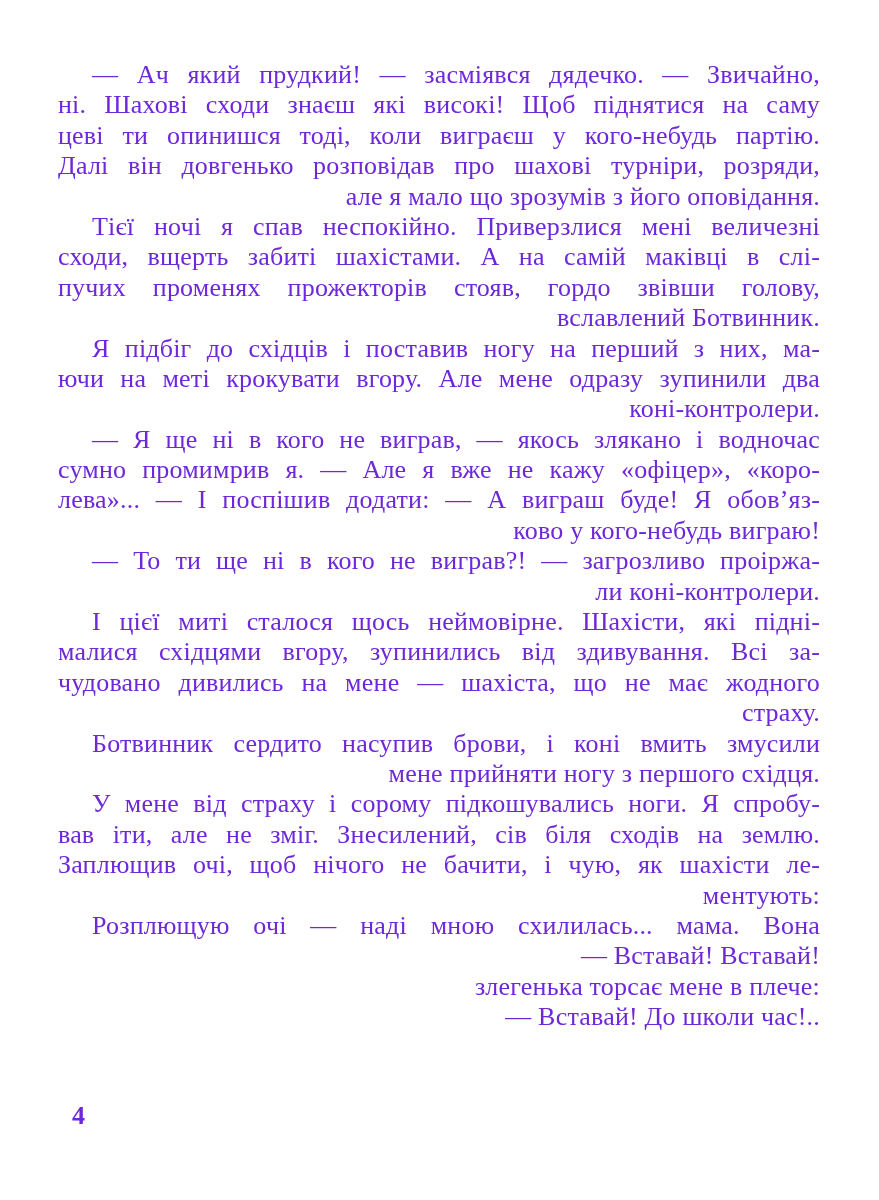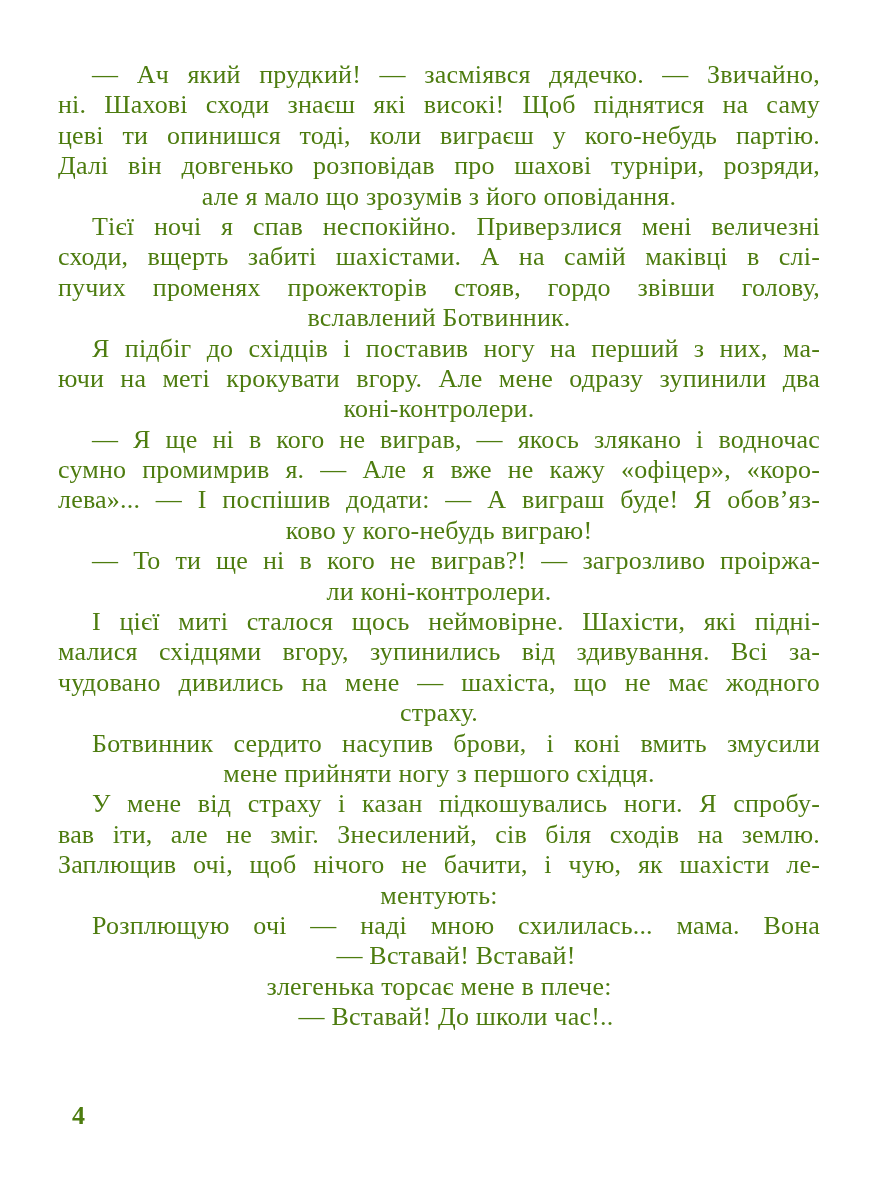--- a/index.html
+++ b/index.html
@@ -6,35 +6,35 @@
     margin: 0;
     padding: 0;
     background: #ffffff;
   }
   .page {
     position: relative;
     width: 879px;
     height: 1200px;
     background: #ffffff;
     font-family: "Liberation Serif", serif;
-    color: #4d7c0f;
+    color: #6d28d9;
     overflow: hidden;
   }
   .text-block {
     position: absolute;
     left: 58px;
     top: 60px;
     width: 762px;
   }
   .line {
     font-size: 26px;
     line-height: 30.4px;
     height: 30.4px;
     overflow: hidden;
-    text-align: center;
+    text-align: right;
     letter-spacing: 0.2px;
   }
   .line.j {
     text-align: justify;
     text-align-last: justify;
   }
   .line.ind {
     padding-left: 34px;
   }
   .page-number {
@@ -68,21 +68,21 @@
     <div class="line j">лева»... — І поспішив додати: — А виграш буде! Я обов’яз-</div>
     <div class="line">ково у кого-небудь виграю!</div>
     <div class="line ind j">— То ти ще ні в кого не виграв?! — загрозливо проіржа-</div>
     <div class="line">ли коні-контролери.</div>
     <div class="line ind j">І цієї миті сталося щось неймовірне. Шахісти, які підні-</div>
     <div class="line j">малися східцями вгору, зупинились від здивування. Всі за-</div>
     <div class="line j">чудовано дивились на мене — шахіста, що не має жодного</div>
     <div class="line">страху.</div>
     <div class="line ind j">Ботвинник сердито насупив брови, і коні вмить змусили</div>
     <div class="line">мене прийняти ногу з першого східця.</div>
-    <div class="line ind j">У мене від страху і казан підкошувались ноги. Я спробу-</div>
+    <div class="line ind j">У мене від страху і сорому підкошувались ноги. Я спробу-</div>
     <div class="line j">вав іти, але не зміг. Знесилений, сів біля сходів на землю.</div>
     <div class="line j">Заплющив очі, щоб нічого не бачити, і чую, як шахісти ле-</div>
     <div class="line">ментують:</div>
     <div class="line ind j">Розплющую очі — наді мною схилилась... мама. Вона</div>
     <div class="line ind">— Вставай! Вставай!</div>
     <div class="line">злегенька торсає мене в плече:</div>
     <div class="line ind">— Вставай! До школи час!..</div>
   </div>
   <div class="page-number">4</div>
 </div>

